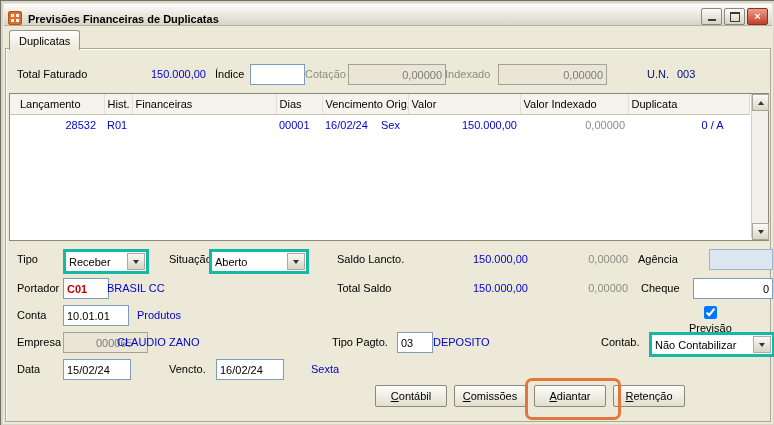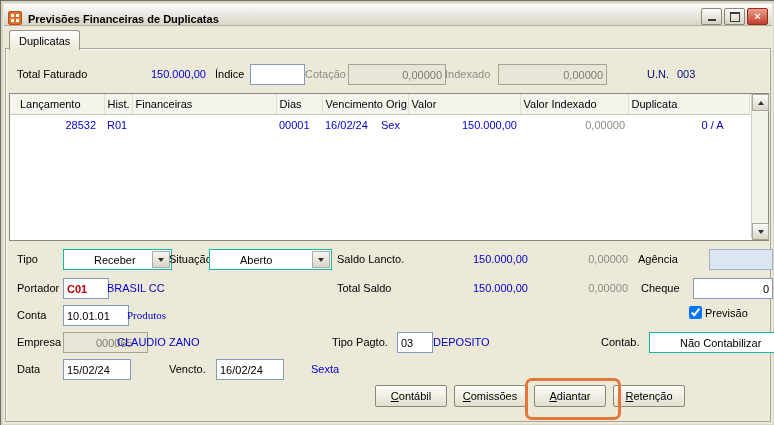--- a/index.html
+++ b/index.html
@@ -32,41 +32,41 @@
   .lbl,.val{position:absolute;white-space:nowrap;line-height:13px;}
   .blue{color:#0000cc;}
   .gray{color:#8c8c84;}
   .navy{color:#00107e;}
   .right{text-align:right;}
   input.fld{position:absolute;height:19px;border:1px solid #7f9db9;background:#fff;
             font:11px "Liberation Sans",sans-serif;padding:0 3px;color:#000;}
   input.fld.dis{background:#e9e6d8;color:#7e7c70;border-color:#a5a391;}
   input.fld.redtxt{color:#c00000;font-weight:bold;}
   input.fld.ag{background:#dce6f1;border-color:#9db4cb;}
-  .combo{position:absolute;height:19px;border:1px solid #14b8a6;background:#fff;
-         display:flex;align-items:center;padding-left:27px;}
+  .combo{position:absolute;height:19px;border:3px solid #14b8a6;background:#fff;
+         display:flex;align-items:center;}
   .combo .ctext{flex:1;padding:0 3px;white-space:nowrap;overflow:hidden;}
   .combo .carrow{width:16px;height:15px;margin:1px;flex:0 0 auto;
          background:linear-gradient(#f9f9f5,#d8d5c7);border:1px solid #aeac9e;
          display:flex;align-items:center;justify-content:center;}
   .tri-d{width:0;height:0;border-left:3px solid transparent;border-right:3px solid transparent;border-top:4px solid #333;}
   .tri-u{width:0;height:0;border-left:3px solid transparent;border-right:3px solid transparent;border-bottom:4px solid #333;}
   
   #grid{position:absolute;left:8px;top:92px;width:758px;height:146px;background:#fff;
         border:1px solid #8a887a;}
   #grid table{border-collapse:collapse;table-layout:fixed;width:740px;}
   #grid th{font-weight:normal;text-align:left;height:20px;padding:0 3px;background:#f4f3ec;
         border-right:1px solid #e2e0d4;border-bottom:1px solid #c8c6b8;white-space:nowrap;overflow:hidden;}
   #grid th:first-child{padding-left:10px;}
   #grid td{height:20px;padding:0 3px;white-space:nowrap;overflow:hidden;}
   .vscroll{position:absolute;right:0;top:0;width:16px;height:144px;background:#f1f0e9;border-left:1px solid #cfcdc0;}
   .sbtn{position:absolute;left:0;width:15px;height:15px;background:linear-gradient(#fbfbf9,#d8d5c7);
         border:1px solid #a8a698;display:flex;align-items:center;justify-content:center;}
   
-  .chk{position:absolute;display:flex;align-items:center;gap:3px;}
+  .chk{position:absolute;display:flex;align-items:center;gap:3px;flex-direction:column;}
   .chk input{width:13px;height:13px;margin:0;}
   
   .pbtn{position:absolute;width:72px;height:22px;border:1px solid #8a8878;border-radius:2px;
         background:linear-gradient(#fdfdfb,#e2dfcf);font:11px "Liberation Sans",sans-serif;
         display:flex;align-items:center;justify-content:center;color:#000;}
   .pbtn.disabled{color:#9b998a;}
   #hl-adiantar{position:absolute;left:524px;top:377px;width:90px;height:36px;
         border:3px solid #e2773a;border-radius:7px;pointer-events:none;z-index:5;}
 </style>
 </head>
@@ -177,21 +177,21 @@
   <input class="fld redtxt" style="left: 62px; top: 277px; width: 38px;" value="C01">
   <span class="val blue" style="left:106px;top:281px;">BRASIL CC</span>
   <span class="lbl" style="left:336px;top:281px;">Total Saldo</span>
   <span class="val blue right" style="left:430px;top:281px;width:97px;">150.000,00</span>
   <span class="val gray right" style="left:545px;top:281px;width:82px;">0,00000</span>
   <span class="lbl" style="left:640px;top:281px;">Cheque</span>
   <input class="fld right" style="left: 692px; top: 277px; width: 72px;" value="0">
 
   <span class="lbl" style="left:16px;top:308px;">Conta</span>
   <input class="fld" style="left: 62px; top: 304px; width: 58px;" value="10.01.01">
-  <span class="val blue" style="left:126px;top:308px;font-family:Liberation Serif, serif;">Produtos</span>
+  <span class="val blue" style="left:136px;top:308px;">Produtos</span>
   <span class="chk" style="left:688px;top:305px;">
     <input type="checkbox" checked="" style="">
     <span>Previsão</span>
   </span>
 
   <span class="lbl" style="left:16px;top:335px;">Empresa</span>
   <input class="fld dis" style="left: 62px; top: 331px; width: 48px; padding-left: 32px;" disabled="" value="000065">
   <span class="val blue" style="left:116px;top:335px;">CLAUDIO ZANO</span>
   <span class="lbl" style="left:331px;top:335px;">Tipo Pagto.</span>
   <input class="fld" style="left: 396px; top: 331px; width: 28px;" value="03">

